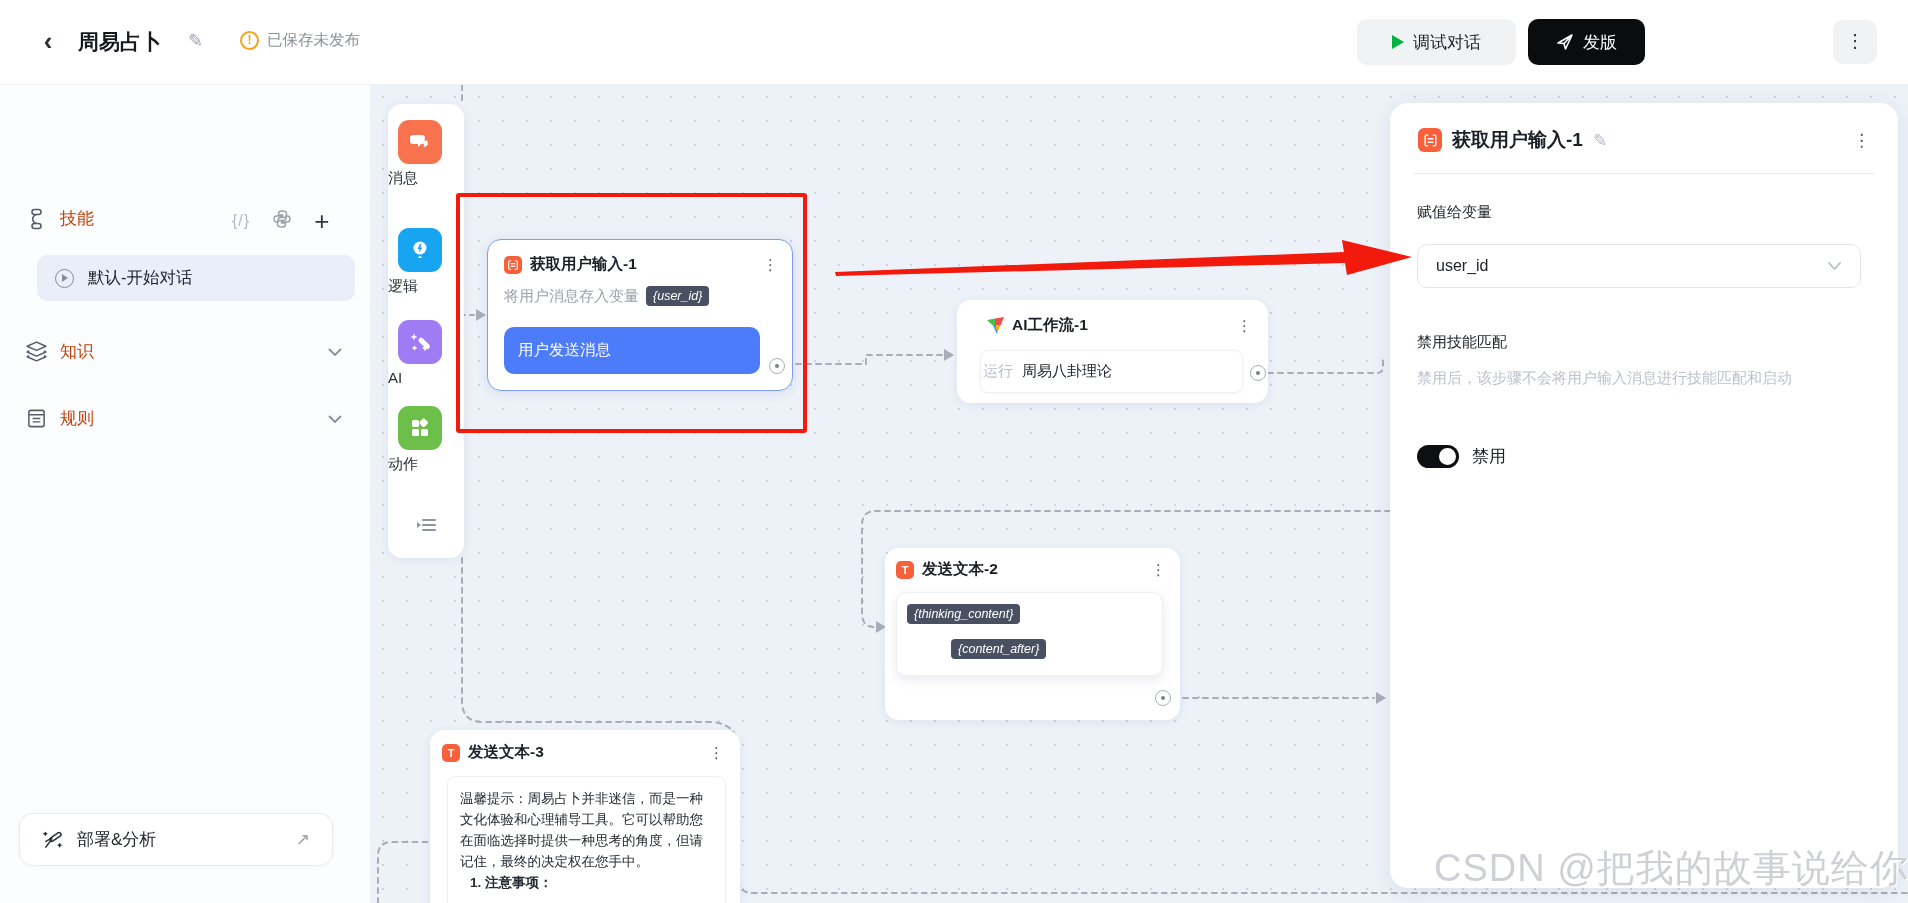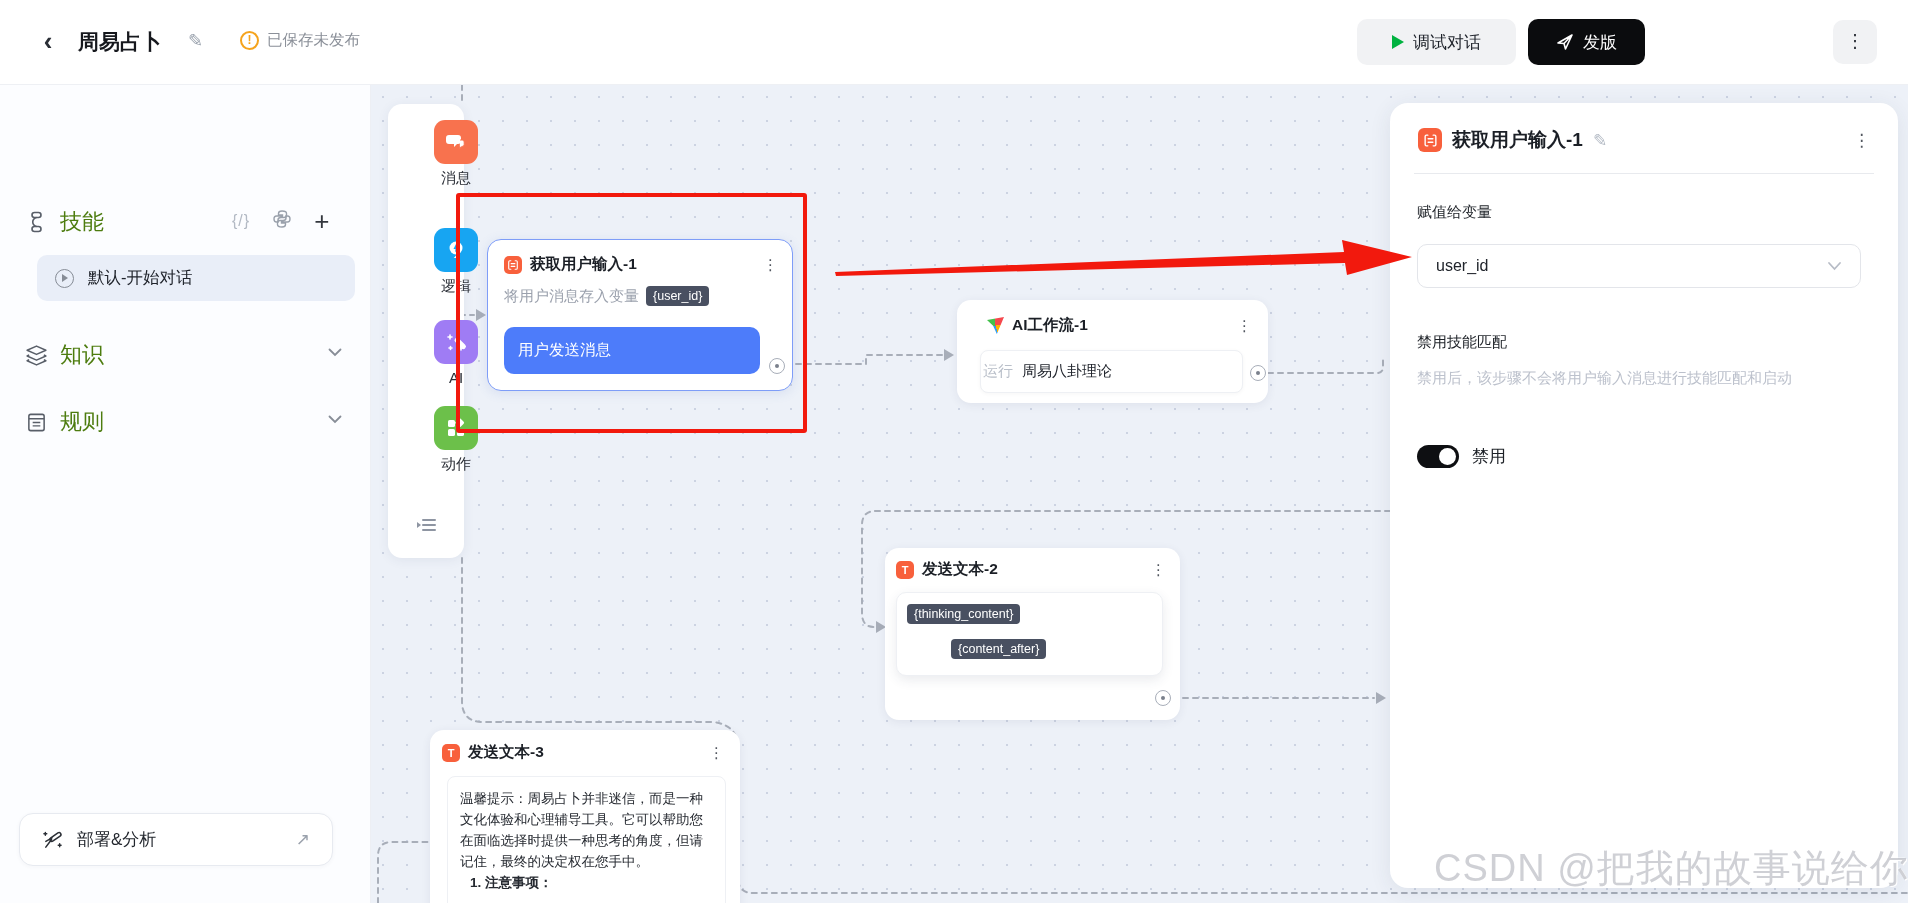--- a/index.html
+++ b/index.html
@@ -16,55 +16,55 @@
   .warn-circ { width:19px; height:19px; border:2px solid #f5a31c; border-radius:50%; color:#f5a31c; font-size:12px; font-weight:700; text-align:center; line-height:15px; }
   .status-text { font-size:15.5px; color:#8b9099; }
   .hbtn { position:absolute; top:19px; height:46px; border-radius:10px; background:#f1f2f4; display:flex; align-items:center; justify-content:center; gap:9px; font-size:17px; color:#1d2129; font-weight:500; cursor:pointer; }
   .hbtn.dark { background:#0b0c0e; color:#fff; }
   .play-tri { width:0; height:0; border-left:12px solid #00b240; border-top:7px solid transparent; border-bottom:7px solid transparent; }
   .kebab-btn { position:absolute; left:1833px; top:20px; width:44px; height:44px; border-radius:10px; background:#f1f2f4; text-align:center; line-height:42px; font-size:18px; color:#2a2e36; cursor:pointer; }
 
   
   .sidebar { position:absolute; left:0; top:85px; width:371px; height:818px; background:#fcfdff; border-right:1px solid #edeff4; z-index:15; }
   .side-row { position:absolute; left:25px; display:flex; align-items:center; gap:12px; }
-  .side-label { font-size:22px; color:#4d7c0f; font-weight:500; }
+  .side-label { font-size:17px; color:#c2410c; font-weight:500; }
   .side-icon { width:23px; height:23px; display:flex; align-items:center; justify-content:center; }
   .skill-tools { position:absolute; top:124px; left:232px; display:flex; align-items:center; gap:22px; color:#b3bac4; }
   .code-glyph { font-size:16px; letter-spacing:1px; color:#b3bac4; }
   .plus-glyph { font-size:26px; font-weight:300; color:#33373e; line-height:20px; cursor:pointer; }
   .active-item { position:absolute; left:37px; top:170px; width:318px; height:46px; background:#e9eef8; border-radius:10px; display:flex; align-items:center; gap:14px; padding-left:18px; cursor:pointer; }
   .play-circle { width:19px; height:19px; border:1.6px solid #868c96; border-radius:50%; position:relative; }
   .play-circle::after { content:""; position:absolute; left:6px; top:4.5px; border-left:6px solid #868c96; border-top:4px solid transparent; border-bottom:4px solid transparent; }
   .active-label { font-size:16.5px; color:#20242c; }
   .chev { position:absolute; left:328px; color:#878d97; }
   .deploy-btn { position:absolute; left:19px; top:728px; width:314px; height:53px; border:1px solid #e7eaf0; border-radius:14px; background:#fff; display:flex; align-items:center; gap:14px; padding:0 22px; cursor:pointer; box-shadow:0 1px 4px rgba(40,50,80,.04); }
   .deploy-label { font-size:17px; color:#22262d; font-weight:500; flex:1; }
   .upright { font-size:17px; color:#9aa1ac; }
 
   
   .canvas { position:absolute; left:371px; top:85px; width:1537px; height:818px; background-color:#edf1f8;
             background-image:radial-gradient(circle,#ccd3e2 1.2px,transparent 1.4px); background-size:24px 24px; overflow:hidden; }
   .wires { position:absolute; left:0; top:0; width:1908px; height:903px; z-index:1; pointer-events:none; }
 
   
   .tool-panel { position:absolute; left:388px; top:104px; width:76px; height:454px; background:#fff; border-radius:14px; box-shadow:0 2px 12px rgba(50,60,100,.08); z-index:5; }
-  .tool-item { position:absolute; left:0; width:64px; text-align:center; cursor:pointer;margin-left:36px; }
+  .tool-item { position:absolute; left:0; width:64px; text-align:left; cursor:pointer; }
   .tool-sq { width:44px; height:44px; border-radius:11px; margin:0 auto; display:flex; align-items:center; justify-content:center; }
   .tool-label { margin-top:5px; font-size:15px; color:#2b2f37; }
   .tool-bottom { position:absolute; left:0; top:412px; width:76px; text-align:center; cursor:pointer; }
 
   
   .node { position:absolute; background:#fff; border-radius:14px; box-shadow:0 2px 10px rgba(45,55,90,.08); z-index:2; }
   .node-selected { border:1.5px solid #7e9df8; box-shadow:0 2px 12px rgba(80,110,200,.14); }
   .nhead { display:flex; align-items:center; gap:8px; }
   .nicon { width:18px; height:18px; border-radius:5px; background:#f8603c; display:flex; align-items:center; justify-content:center; flex:none; }
   .nicon.small-t { font-size:11px; color:#fff; font-weight:700; }
   .ntitle { font-size:15.5px; font-weight:600; color:#1b1f26; flex:1; white-space:nowrap; }
   .nkebab { font-size:15px; color:#51565f; cursor:pointer; padding:0 2px; }
-  .dark-tag { display:inline-block; background:#495061; color:#fff; font-size:12.5px; border-radius:4px; padding:2px 7px; line-height:16px; }
+  .dark-tag { display:inline-block; background:#495061; color:#fff; font-size:12.5px; border-radius:4px; padding:2px 7px; line-height:16px;font-style:italic; }
   .port { position:absolute; width:16px; height:16px; border:1.5px solid #a8aeb9; border-radius:50%; background:#fff; z-index:3; }
   .port::after { content:""; position:absolute; left:4.5px; top:4.5px; width:4px; height:4px; border-radius:50%; background:#7a808c; }
   .ai-glyph { width:17px; height:17px; background:conic-gradient(#f5484d 0 22%, #ffb300 22% 45%, #2f9cf4 45% 72%, #43c14b 72%); clip-path:polygon(0% 18%, 100% 0%, 58% 100%, 36% 52%); flex:none; }
   .inner-box { background:#fff; border:1px solid #eef0f4; border-radius:8px; }
 
   
   .red-box { position:absolute; left:456px; top:193px; width:351px; height:240px; border:4px solid #f2190d; border-radius:3px; z-index:8; pointer-events:none; }
   .anno-svg { position:absolute; left:0; top:0; width:1908px; height:903px; z-index:8; pointer-events:none; }
 
   

